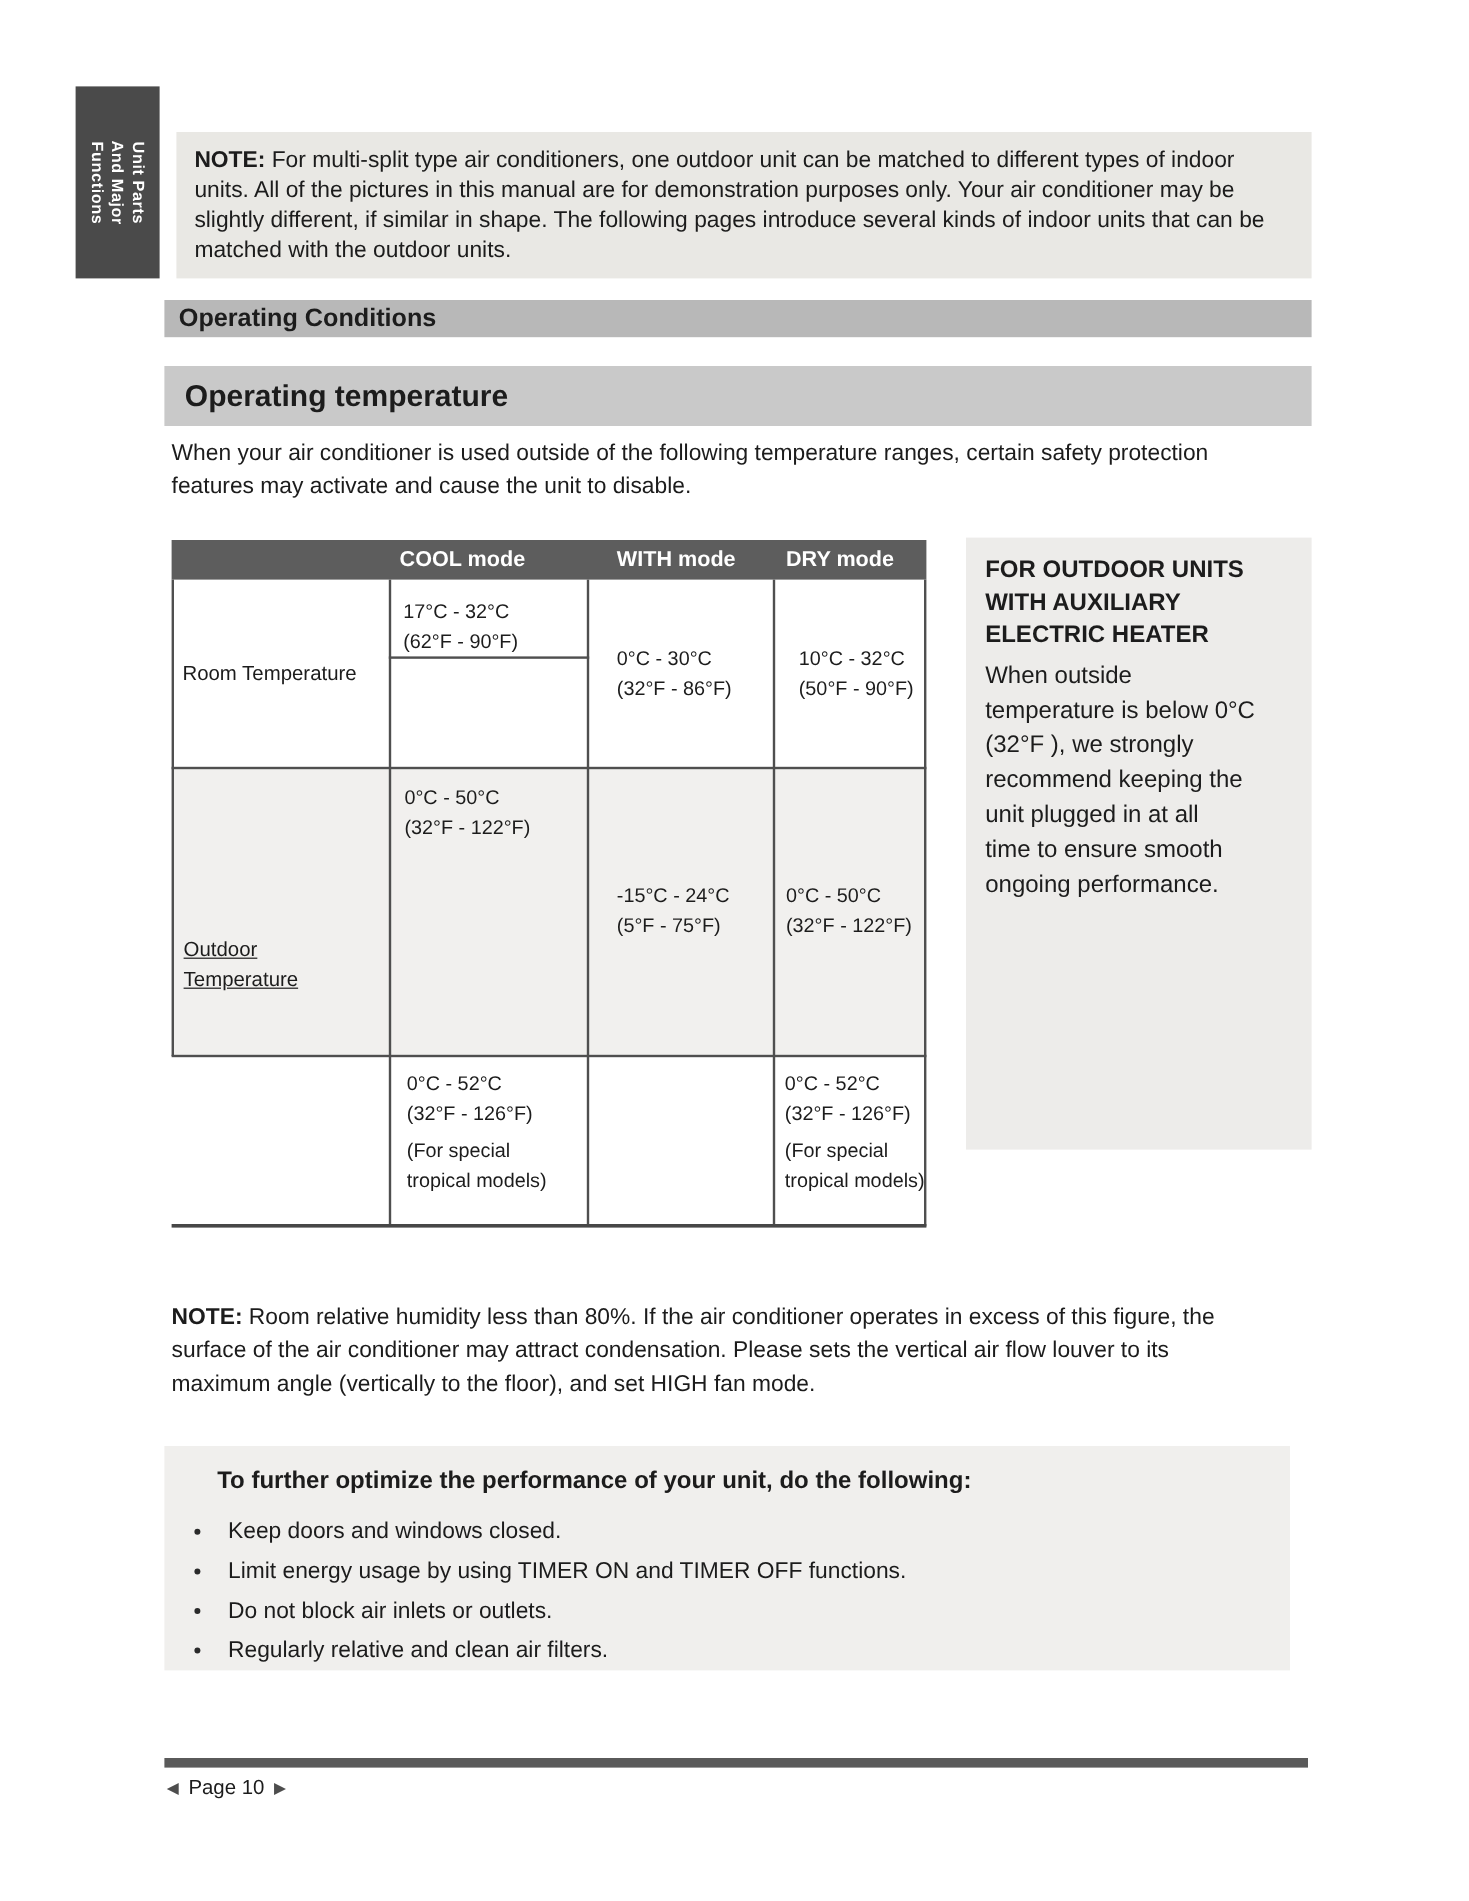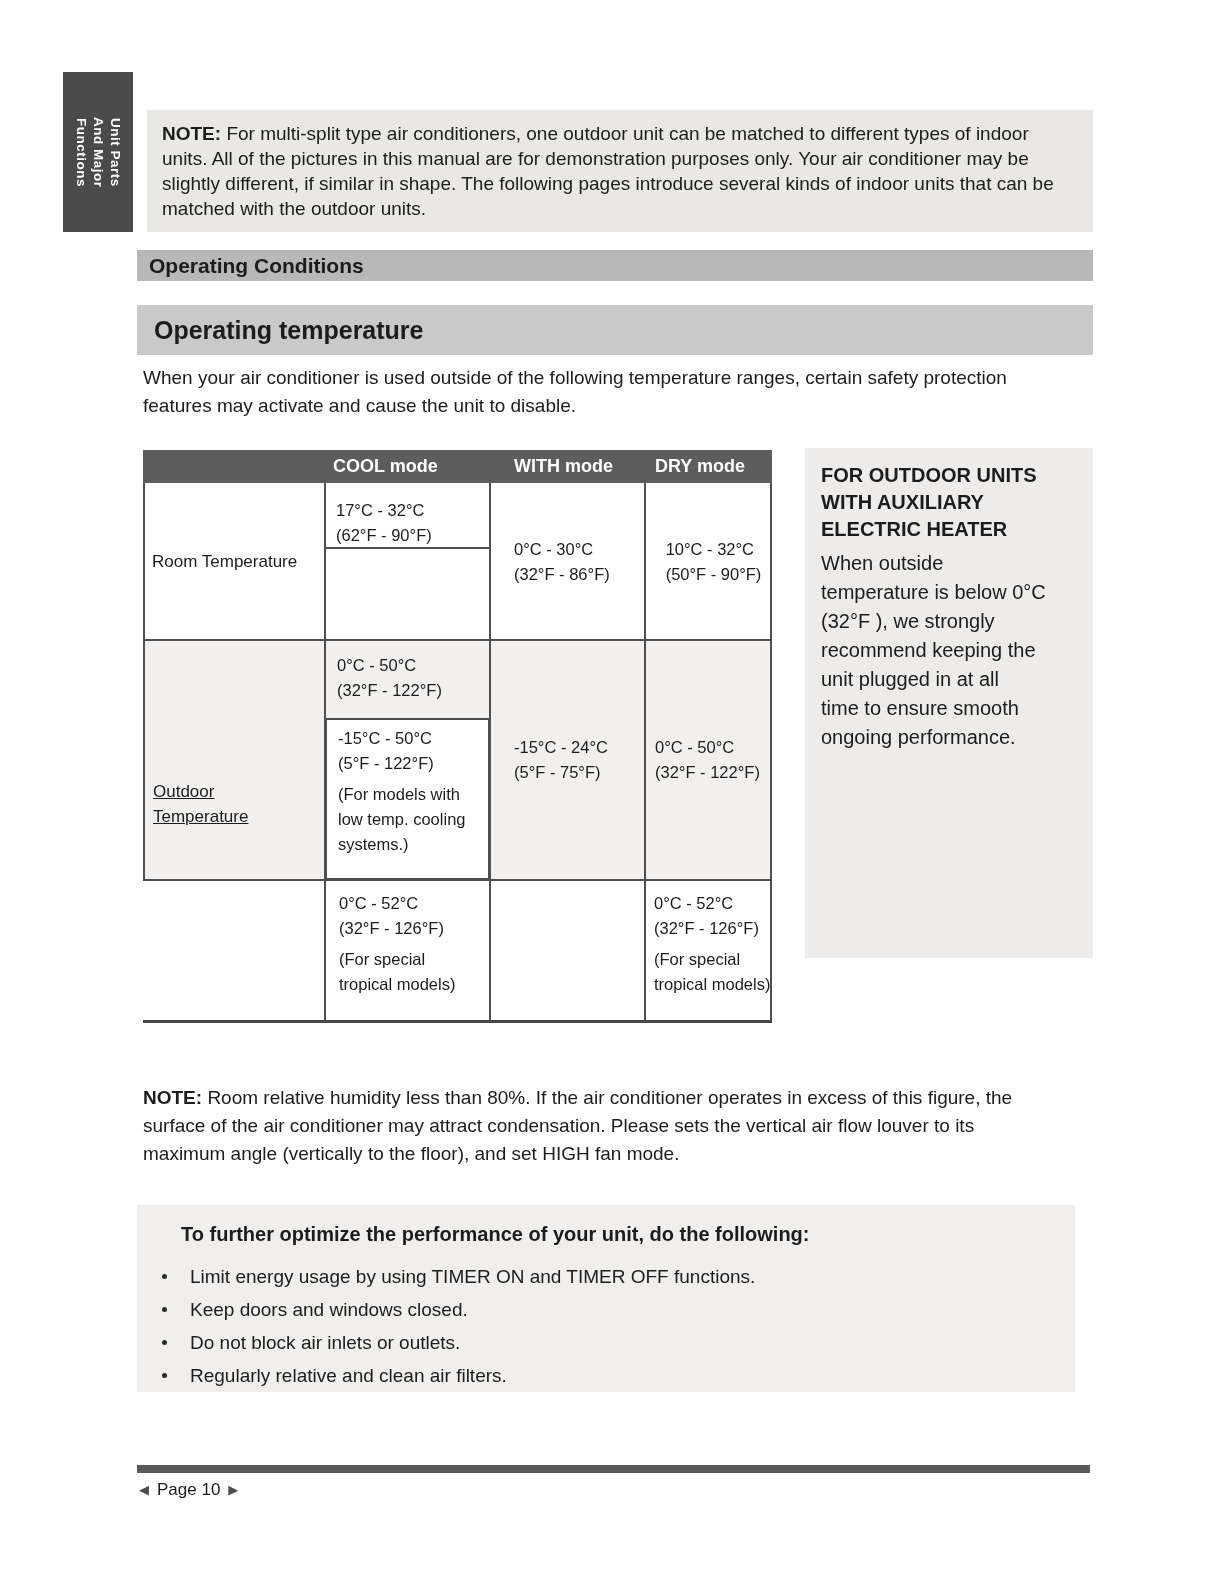--- a/index.html
+++ b/index.html
@@ -134,27 +134,20 @@
       <span class="pre">10°C - 32°C
 (50°F - 90°F)</span>
     </div>
 
     <div class="cell c-out-label pre">
       <span class="pre">Outdoor
 Temperature</span>
     </div>
     <div class="cell c-out-cool-std pre">0°C - 50°C
 (32°F - 122°F)</div>
-    <div class="cell c-out-cool-low">
-      <div class="pre">-15°C - 50°C
-(5°F - 122°F)</div>
-      <div class="pre cell-note">(For models with
-low temp. cooling
-systems.)</div>
-    </div>
     <div class="cell c-out-heat">
       <span class="pre">-15°C - 24°C
 (5°F - 75°F)</span>
     </div>
     <div class="cell c-out-dry">
       <span class="pre">0°C - 50°C
 (32°F - 122°F)</span>
     </div>
 
     <div class="cell c-trop-cool">
@@ -195,22 +188,22 @@
   </div>
 
   <div class="bottom-note">
     <span class="b">NOTE:</span>
     <span>Room relative humidity less than 80%. If the air conditioner operates in excess of this figure, the surface of the air conditioner may attract condensation. Please sets the vertical air flow louver to its maximum angle (vertically to the floor), and set HIGH fan mode.</span>
   </div>
 
   <div class="optimize-box">
     <div class="optimize-title">To further optimize the performance of your unit, do the following:</div>
     <ul class="optimize-list">
+      <li>Keep doors and windows closed.</li>
       <li>Limit energy usage by using TIMER ON and TIMER OFF functions.</li>
-      <li>Keep doors and windows closed.</li>
       <li>Do not block air inlets or outlets.</li>
       <li>Regularly relative and clean air filters.</li>
     </ul>
   </div>
 
   <div class="footer-bar"></div>
   <div class="footer-nav">
     <span class="nav-arrow">◀</span>
     <span>Page 10</span>
     <span class="nav-arrow">▶</span>

